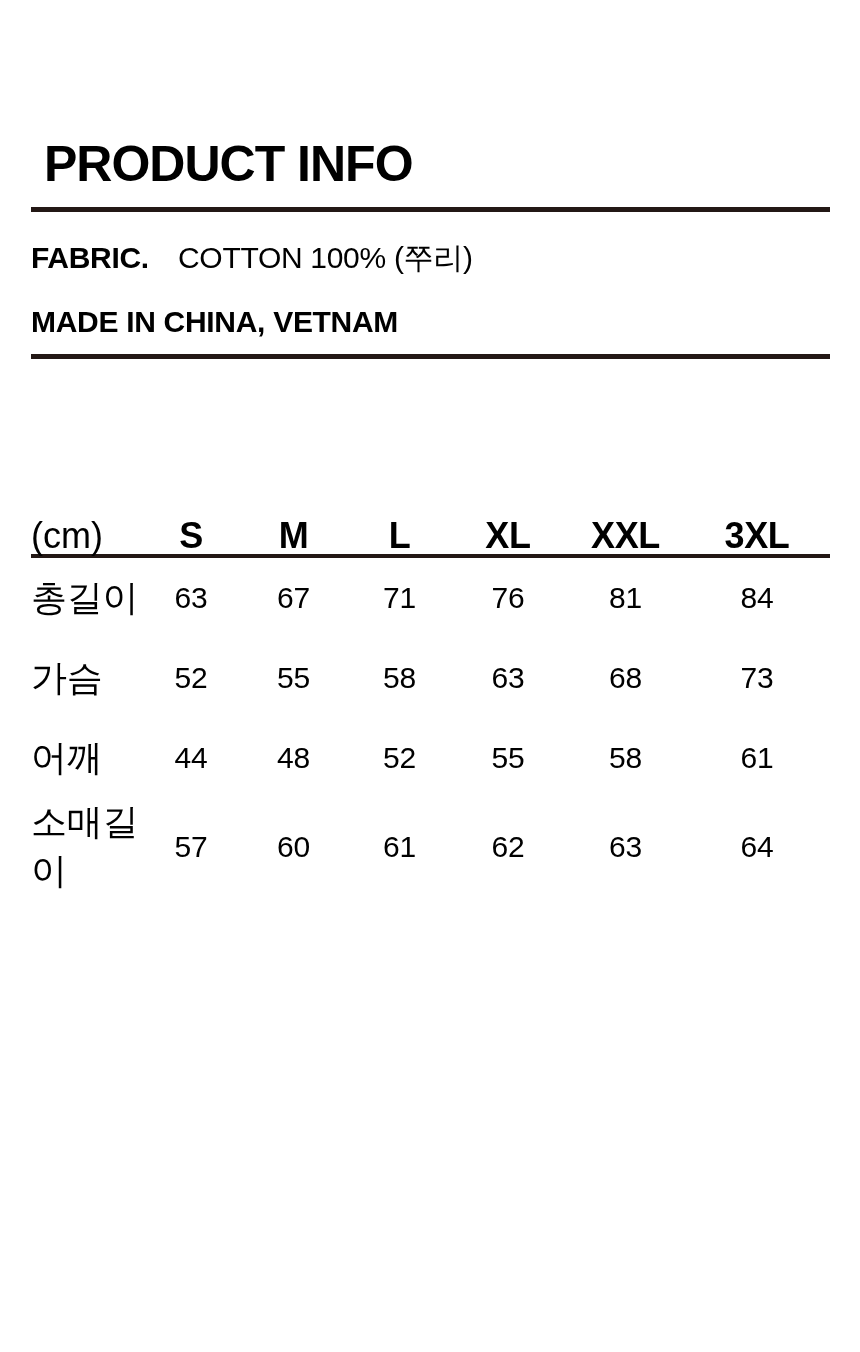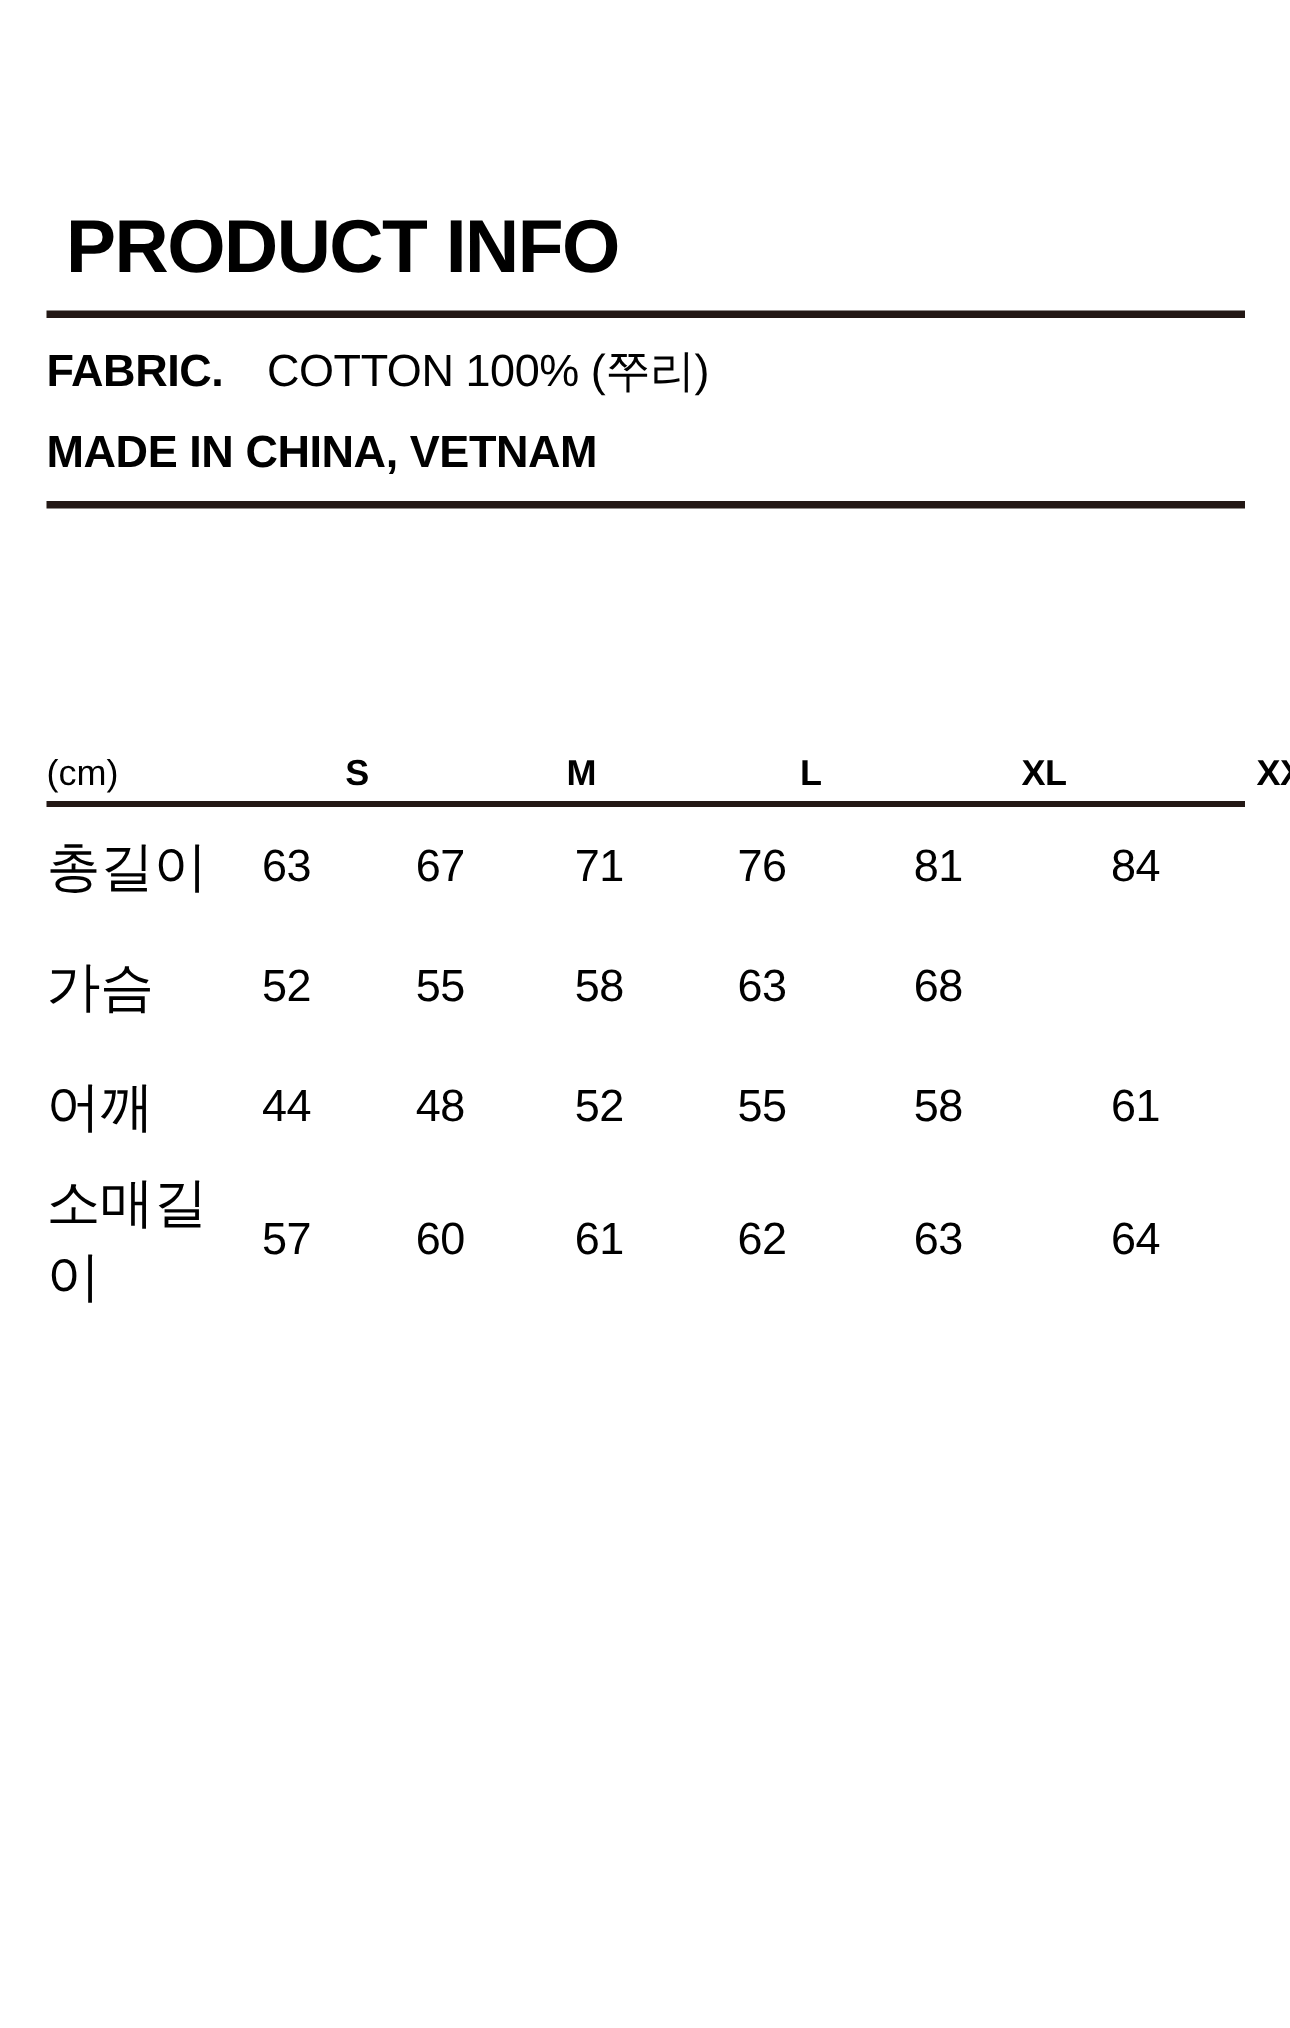--- a/index.html
+++ b/index.html
@@ -32,21 +32,21 @@
   .title-size { margin-top: 224px; }
   .rule {
     border: none;
     margin: 0;
     height: 5px;
     background: #231815;
   }
   .rule-1 { margin-top: 18px; }
   .rule-2 { margin-top: 14px; }
   .info-line {
-    margin-top: 18px;
+    margin-top: 28px;
     font-size: 30px;
     line-height: 36px;
     letter-spacing: -0.3px;
     white-space: nowrap;
   }
   .info-line.first { margin-top: 25px; }
   .info-label {
     display: inline-block;
     min-width: 147px;
     font-weight: 700;
@@ -59,23 +59,22 @@
     line-height: 36px;
     letter-spacing: -0.3px;
   }
   .size-table { margin-top: 97px; }
   .t-grid {
     display: grid;
     grid-template-columns: 110px 100px 105px 107px 110px 125px 138px;
     align-items: center;
   }
   .t-head {
-    font-size: 24px;
+    font-size: 36px;
     line-height: 36px;
-    gap: 47px;
   }
   .t-head .col-h {
     font-weight: 700;
     text-align: center;
     letter-spacing: -0.3px;
   }
   .t-head .unit {
     font-weight: 400;
     text-align: left;
   }
@@ -142,20 +141,21 @@
       <div class="cell">84</div>
     </div>
 
     <div class="t-grid t-row">
       <div class="row-label">가슴</div>
       <div class="cell">52</div>
       <div class="cell">55</div>
       <div class="cell">58</div>
       <div class="cell">63</div>
       <div class="cell">68</div>
+      <div class="cell">73</div>
     </div>
 
     <div class="t-grid t-row">
       <div class="row-label">어깨</div>
       <div class="cell">44</div>
       <div class="cell">48</div>
       <div class="cell">52</div>
       <div class="cell">55</div>
       <div class="cell">58</div>
       <div class="cell">61</div>

